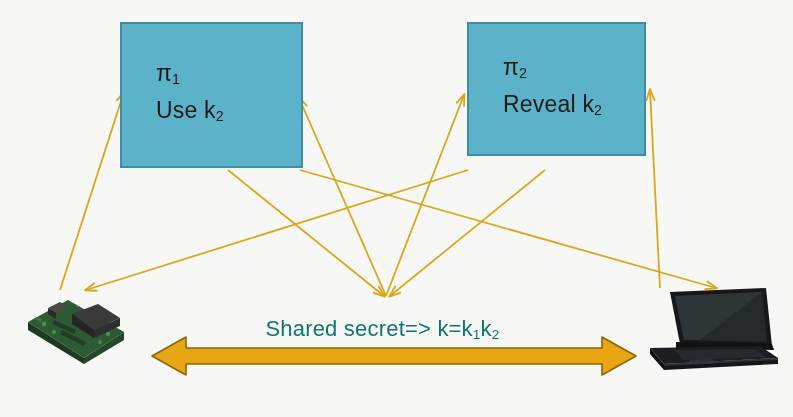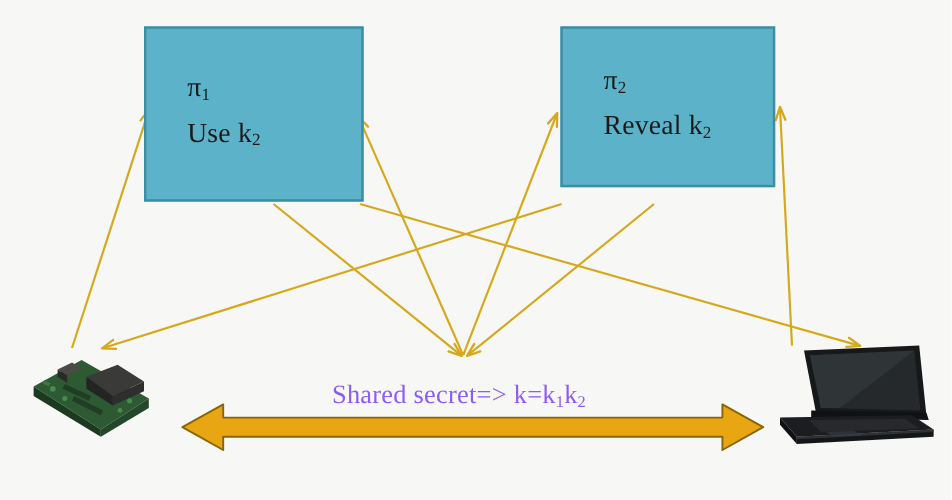--- a/index.html
+++ b/index.html
@@ -7,21 +7,21 @@
     margin: 0;
     padding: 0;
     background: #ffffff;
   }
   #canvas {
     position: relative;
     width: 793px;
     height: 417px;
     background: #f7f7f5;
     overflow: hidden;
-    font-family: Liberation Serif, serif;
+    font-family: Liberation Sans, sans-serif;
   }
 
   
   .proto-box {
     position: absolute;
     background: #5cb3c9;
     border: 2px solid #3d8da3;
     box-sizing: border-box;
     display: flex;
     flex-direction: column;
@@ -61,21 +61,21 @@
   #device-laptop { left: 640px; top: 286px; width: 140px; height: 96px; }
 
   
   #shared-secret-label {
     position: absolute;
     left: 0;
     top: 316px;
     width: 765px;
     text-align: center;
     font-size: 22px;
-    color: #8b5cf6;
+    color: #0f766e;
     letter-spacing: .2px;
     white-space: nowrap;
   }
   #shared-secret-label sub {
     font-size: 0.62em;
     vertical-align: -0.22em;
   }
 </style>
 </head>
 <body>

